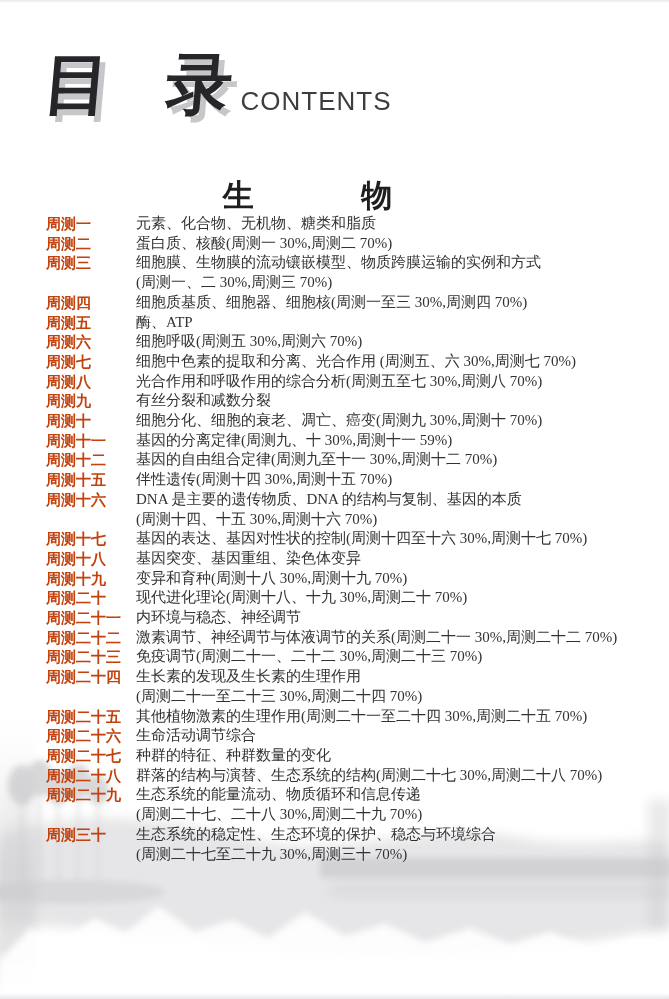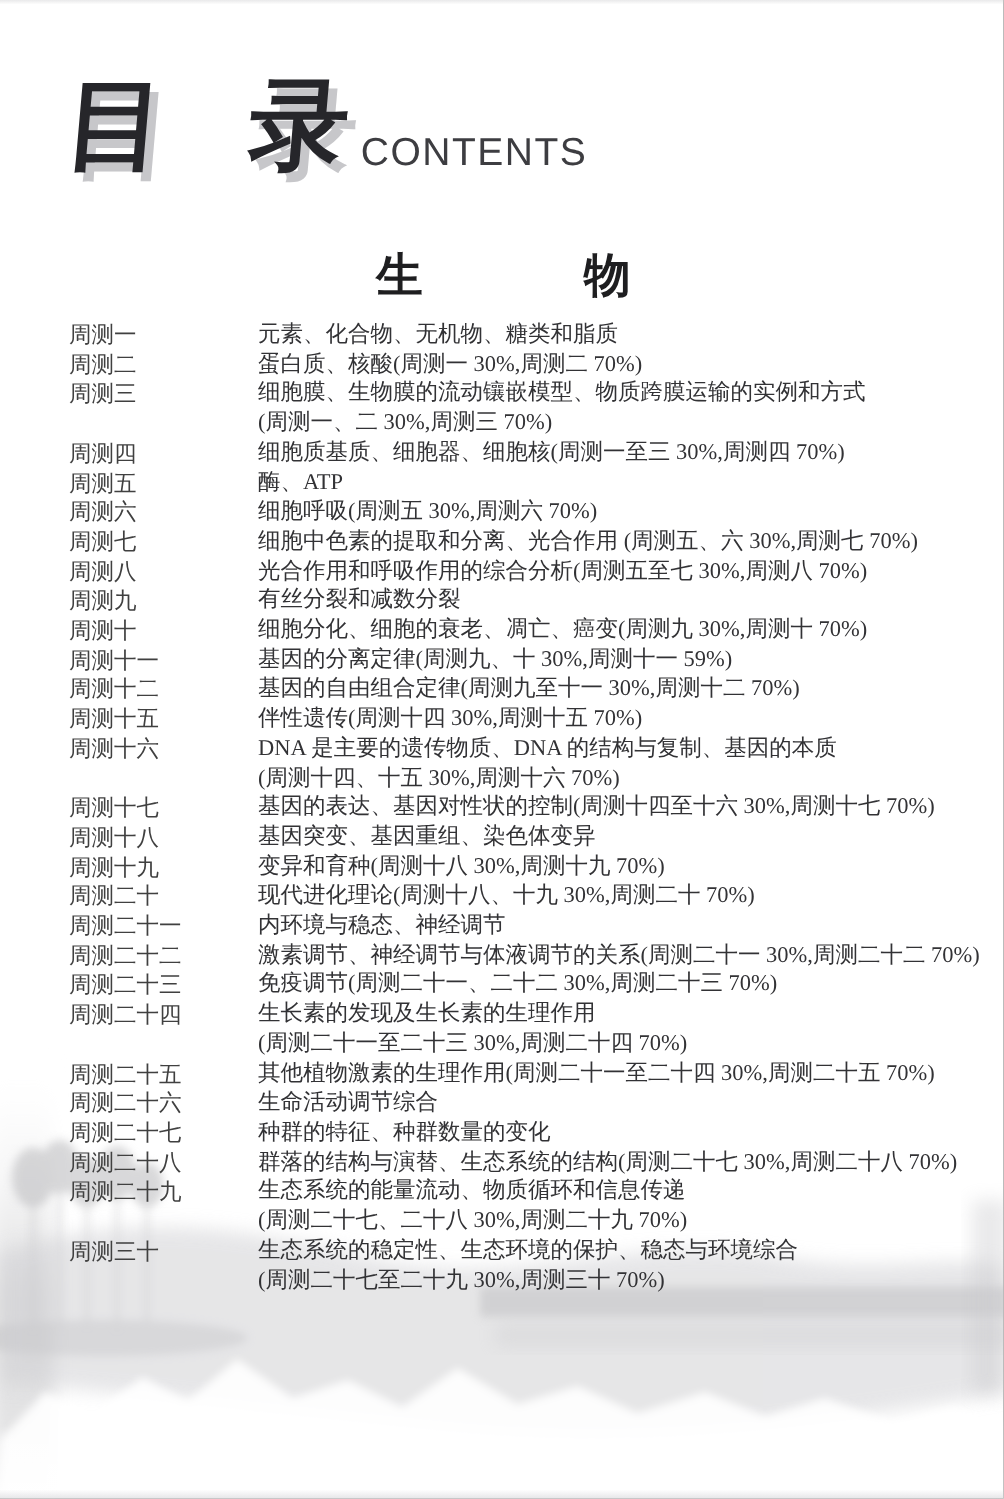--- a/index.html
+++ b/index.html
@@ -19,36 +19,36 @@
     font-family:"Liberation Serif",serif;font-weight:900;font-size:66px;line-height:1;
     color:#26262a;letter-spacing:20px;text-shadow:6px 6px 0 #c7c7ca;
     transform:skewX(-5deg);white-space:pre;
   }
   .en-title{
     font-family:"Liberation Sans",sans-serif;font-size:26px;line-height:1;
     color:#3d3d41;letter-spacing:1px;margin-left:-12px;padding-bottom:4px;
   }
 
   .section-heading{
-    position:absolute;top:167px;left:0;width:615px;margin:0;text-align:center;
+    position:absolute;top:179px;left:0;width:615px;margin:0;text-align:center;
     font-family:"Liberation Serif",serif;font-weight:bold;font-size:31px;line-height:1.1;
-    color:#1e1e20;word-spacing:46px;white-space:pre;padding-left:28px;
+    color:#1e1e20;word-spacing:46px;white-space:pre;
   }
 
   .toc-list{position:absolute;left:46px;top:214px;width:612px;}
   .toc-row{display:flex;align-items:flex-start;}
   .toc-label{
     flex:0 0 auto;min-width:82px;margin-right:8px;
-    font-family:"Liberation Sans",sans-serif;font-weight:400;
-    font-size:15px;line-height:19.7px;color:#404040;white-space:nowrap;
+    font-family:"Liberation Sans",sans-serif;font-weight:700;
+    font-size:15px;line-height:19.7px;color:#c2410c;white-space:nowrap;
   }
   .toc-content{
     font-family:"Liberation Serif",serif;font-size:15px;line-height:19.7px;color:#323235;
   }
-  .toc-line{min-height:19.7px;margin-left:36px;}
+  .toc-line{min-height:19.7px;}
 </style>
 </head>
 <body>
 
 <div class="page">
 
   <svg class="watermark" viewBox="0 0 669 339" aria-hidden="true">
     <defs>
       <filter id="soft" x="-30%" y="-30%" width="160%" height="160%">
           <feGaussianBlur stdDeviation="6"></feGaussianBlur>

